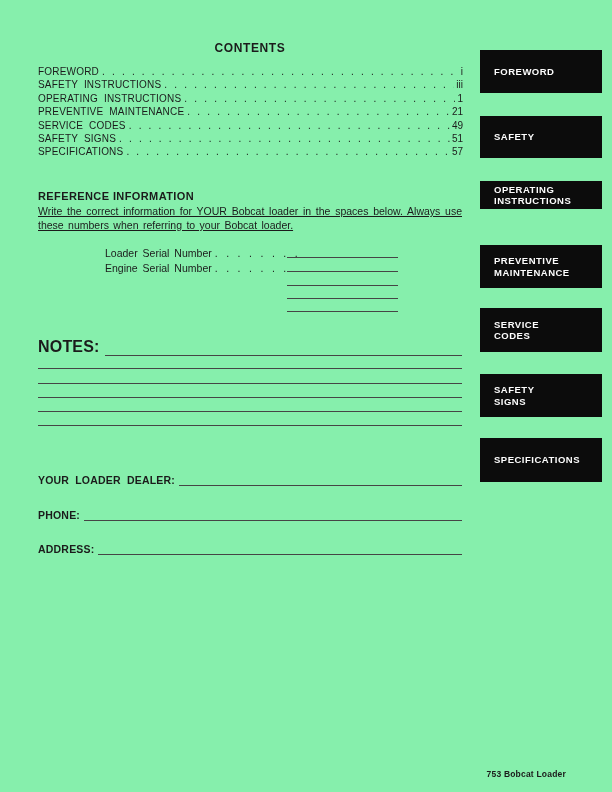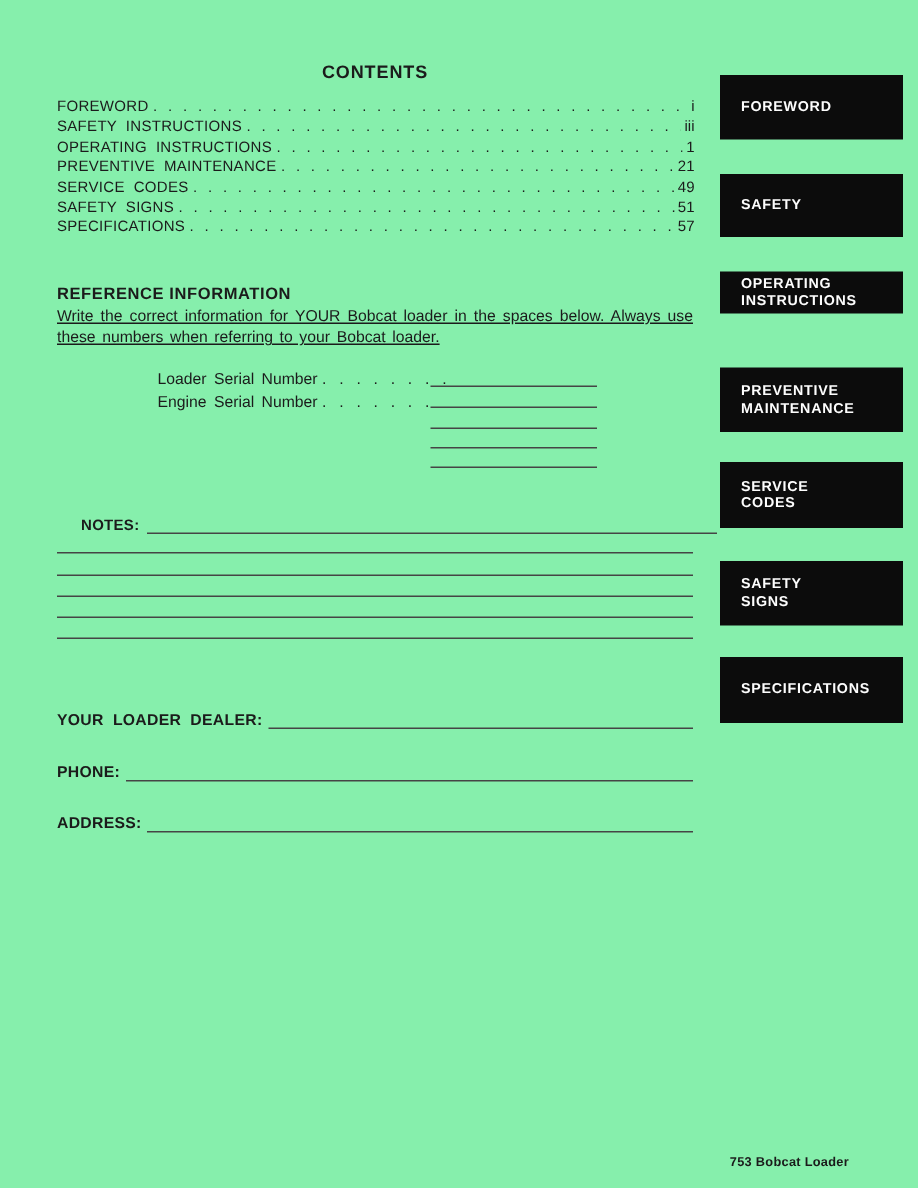--- a/index.html
+++ b/index.html
@@ -82,25 +82,25 @@
   }
   .sline-1 { top: 256.5px; }
   .sline-2 { top: 270.5px; }
   .sline-3 { top: 284.5px; }
   .sline-4 { top: 298px; }
   .sline-5 { top: 311px; }
 
   
   .notes-row {
     position: absolute;
-    top: 345px; left: 54px; width: 424px;
+    top: 345px; left: 38px; width: 424px;
     height: 11px;
     display: flex;
     align-items: flex-end;
-    font-size: 10px;
+    font-size: 16px;
     justify-content: flex-end;
   }
   .blabel { font-weight: bold; white-space: nowrap; word-spacing: 3px; letter-spacing: 0.2px; }
   .wline {
     flex: 1 1 auto;
     height: 0;
     border-bottom: 1.3px solid #454545;
     margin-left: 5px;
   }
   .nline {

